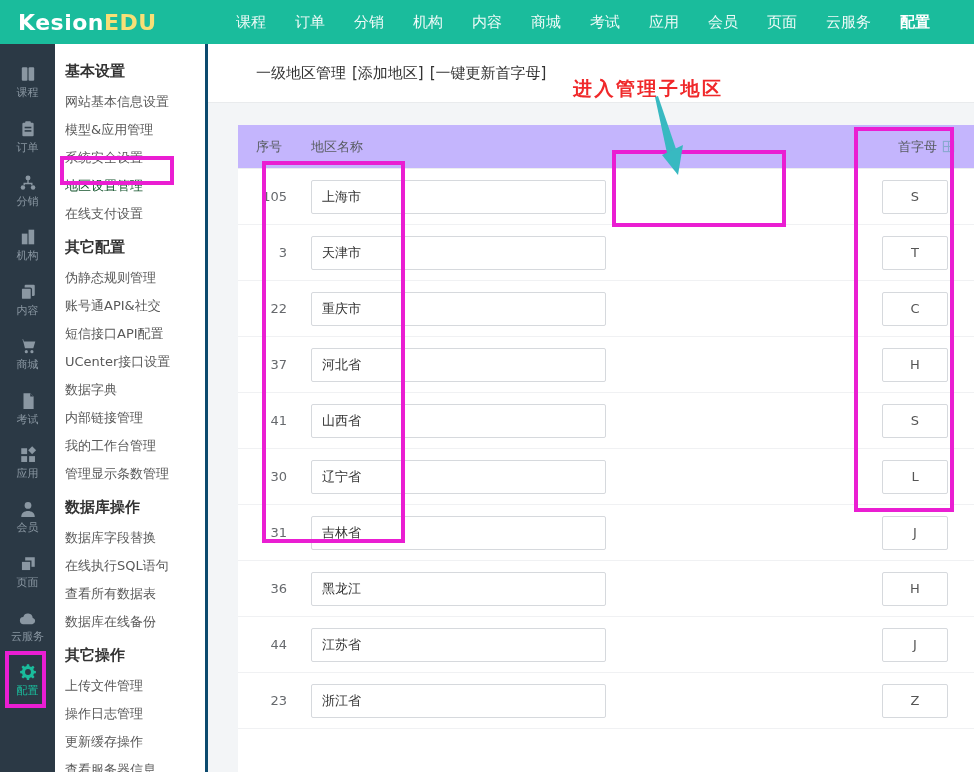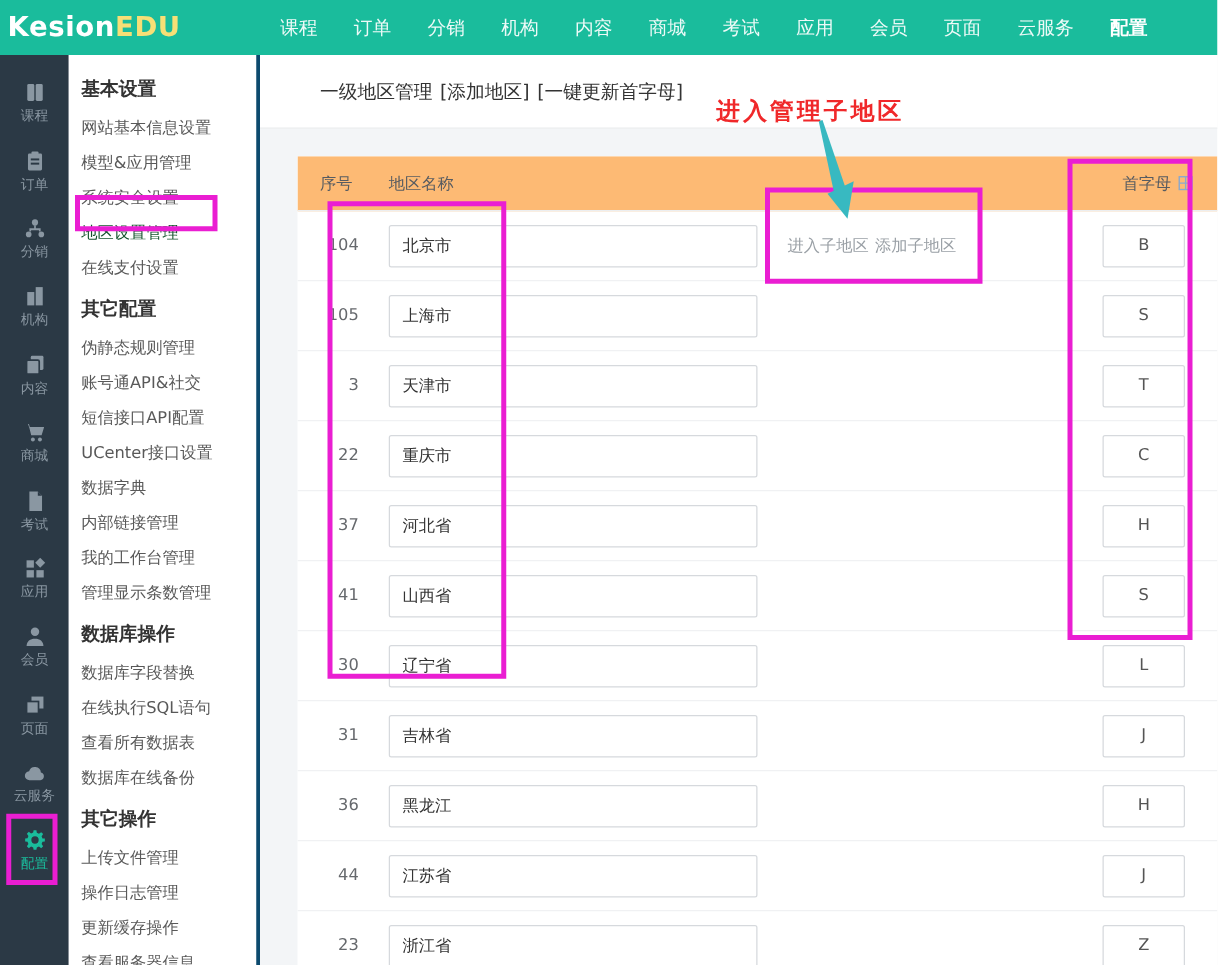--- a/index.html
+++ b/index.html
@@ -1,21 +1,21 @@
 <!DOCTYPE html>
 <html><head>
 <meta charset="utf-8">
 <style>
   * { margin:0; padding:0; }
   html,body { width:974px; height:772px; overflow:hidden; }
   body { position:relative; background:#fff; font-family:"DejaVu Sans","Liberation Sans",sans-serif; }
 
   
   .topbar { height:44px; background:#1abc9c; display:flex; align-items:center; }
-  .logo { width:190px; padding-left:6px; font-size:22px; font-weight:bold; color:#fff; letter-spacing:.5px; cursor:pointer; }
+  .logo { width:190px; padding-left:18px; font-size:22px; font-weight:bold; color:#fff; letter-spacing:.5px; cursor:pointer; }
   .logo .accent { color:#f7df76; }
   .topnav { display:flex; align-items:center; gap:29px; padding-left:28px; }
   .navitem { color:rgba(255,255,255,.92); font-size:15px; cursor:pointer; white-space:nowrap; }
   .navitem.active { color:#fff; font-weight:bold; }
 
   
   .shell { display:flex; height:728px; }
 
   .iconbar { width:55px; background:#2b3945; padding-top:11px; display:flex; flex-direction:column; flex:none; }
   .sideitem { height:54.4px; display:flex; flex-direction:column; align-items:center; justify-content:center; gap:4px; cursor:pointer; }
@@ -32,21 +32,21 @@
 
   
   .main { flex:1; min-width:0; background:#f3f5f7; display:flex; flex-direction:column; }
   .pagehead { height:59px; flex:none; background:#fff; border-bottom:1px solid #e9ebed; display:flex; align-items:center; padding-left:48px; gap:6px; box-sizing:border-box; }
   .ptitle { font-size:15px; color:#333; }
   .plink { font-size:15px; color:#333; cursor:pointer; }
   .workarea { flex:1; padding:22px 0 0 30px; }
   .panel { background:#fff; height:647px; overflow:hidden; }
 
   .thead, .trow { display:grid; grid-template-columns:73px 308px 1fr 132px; align-items:center; }
-  .thead { height:43px; background:#fdba74; border-bottom:1px solid #eceef0; font-size:13px; color:#585c61; }
+  .thead { height:43px; background:#c4b5fd; border-bottom:1px solid #eceef0; font-size:13px; color:#585c61; }
   .th-idx { padding-left:18px; }
   .th-name { padding-right:53px;font-family:Liberation Mono, monospace; }
   .th-letter { display:flex; align-items:center; padding-left:56px; gap:5px; }
   .grid-ico svg { width:13px; height:13px; display:block; }
 
   .trow { height:55px; border-bottom:1px solid #f0f1f3; }
   .c-idx { text-align:right; padding-right:24px; font-size:13px; color:#66696d; }
   .name-input { width:295px; height:34px; box-sizing:border-box; border:1px solid #d6d9dd; border-radius:2px; background:#fff; font-size:13px; color:#333; padding:0 10px; font-family:inherit; }
   .c-act { padding-left:11px; font-size:13px; color:#9aa0a6; white-space:nowrap; }
   .actlink { margin-right:5px; cursor:pointer; }
@@ -252,26 +252,20 @@
               <svg viewBox="0 0 14 14">
                   <rect x="1.5" y="1.5" width="11" height="11" fill="none" stroke="#8aa8d0" stroke-width="1.2"></rect>
                   <line x1="7" y1="1.5" x2="7" y2="12.5" stroke="#8aa8d0" stroke-width="1.2"></line>
                   <line x1="1.5" y1="7" x2="12.5" y2="7" stroke="#8aa8d0" stroke-width="1.2"></line>
                 </svg>
             </span>
           </div>
         </div>
         <div id="rows">
             <div class="trow">
-              <div class="c-idx">104</div>
-              <div class="c-name"><input class="name-input" value="北京市" style=""></div>
-              <div class="c-act"><span class="actlink">进入子地区</span><span class="actlink">添加子地区</span></div>
-              <div class="c-letter"><input class="letter-input" value="B" style=""></div>
-            </div>
-            <div class="trow">
               <div class="c-idx">105</div>
               <div class="c-name"><input class="name-input" value="上海市" style=""></div>
               <div class="c-act"></div>
               <div class="c-letter"><input class="letter-input" value="S" style=""></div>
             </div>
             <div class="trow">
               <div class="c-idx">3</div>
               <div class="c-name"><input class="name-input" value="天津市" style=""></div>
               <div class="c-act"></div>
               <div class="c-letter"><input class="letter-input" value="T" style=""></div>

